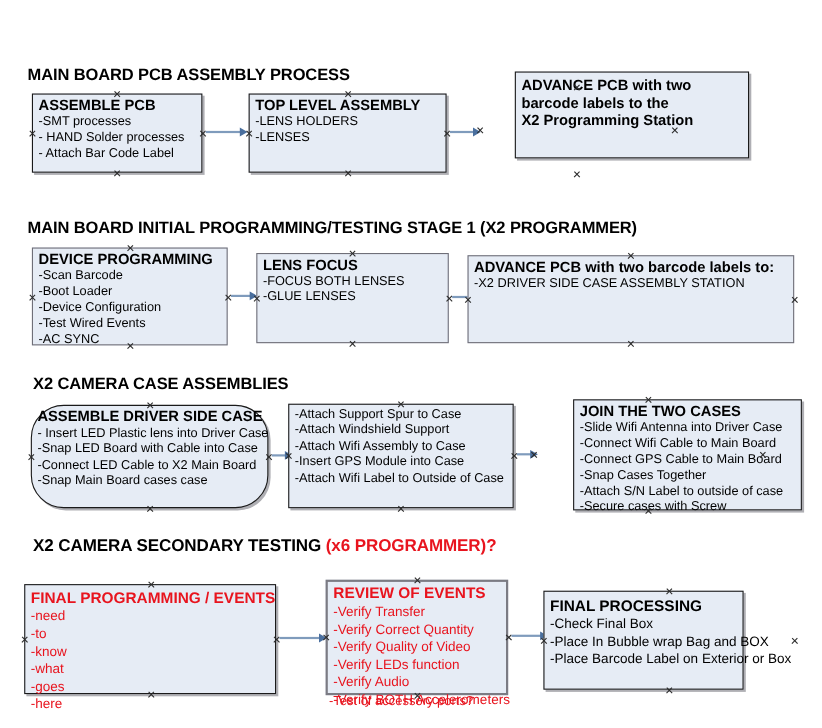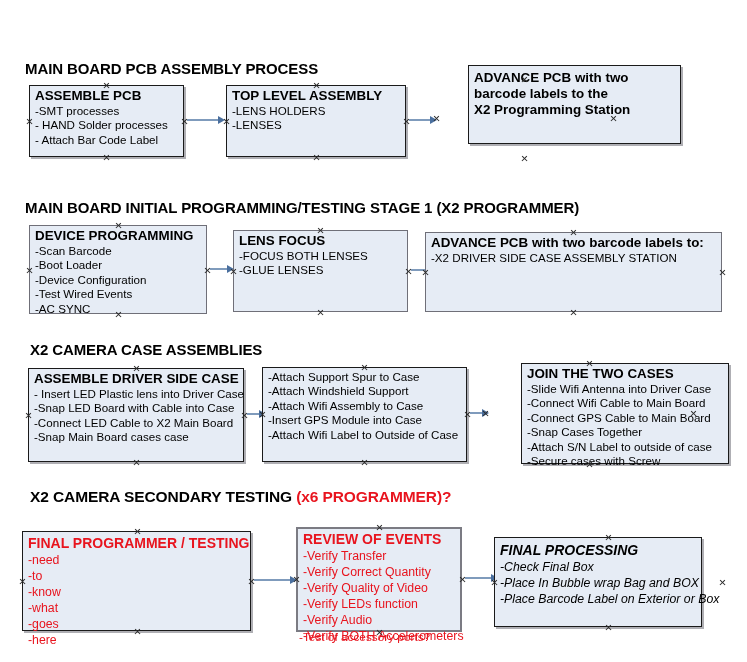--- a/index.html
+++ b/index.html
@@ -249,21 +249,21 @@
   </div>
   <div class="handle" style="left:425px; top:272px;"></div>
   <div class="handle" style="left:573px; top:232px;"></div>
   <div class="handle" style="left:573px; top:312px;"></div>
   <div class="handle" style="left:722px; top:272px;"></div>
 
   <div class="section-heading" style="left:30px; top:341px;">
     <span>X2 CAMERA CASE ASSEMBLIES</span>
   </div>
 
-  <div class="box" style="left:28px; top:368px; width:216px; height:94px;">
+  <div class="box" style="left:28px; top:368px; width:216px; height:94px;border-radius:30px;">
     <div class="box-inner">
       <div class="box-title">ASSEMBLE DRIVER SIDE CASE</div>
       <div class="box-line">- Insert LED Plastic lens into Driver Case</div>
       <div class="box-line">-Snap LED Board with Cable into Case</div>
       <div class="box-line">-Connect LED Cable to X2 Main Board</div>
       <div class="box-line">-Snap Main Board cases case</div>
     </div>
   </div>
   <div class="handle" style="left:28px;  top:415px;"></div>
   <div class="handle" style="left:136px; top:368px;"></div>
@@ -309,21 +309,21 @@
   <div class="handle" style="left:589px; top:363px;"></div>
   <div class="handle" style="left:589px; top:464px;"></div>
   <div class="handle" style="left:693px; top:413px;"></div>
 
   <div class="section-heading" style="left:30px; top:488px; font-size:15.5px;">
     <span>X2 CAMERA SECONDARY TESTING </span><span class="accent">(x6 PROGRAMMER)?</span>
   </div>
 
   <div class="box" style="left:22px; top:531px; width:229px; height:100px;">
     <div class="box-inner" style="top:3px;">
-      <div class="box-title red big">FINAL PROGRAMMER / TESTING</div>
+      <div class="box-title red big">FINAL PROGRAMMING / EVENTS</div>
       <div class="box-line red big">-need</div>
       <div class="box-line red big">-to</div>
       <div class="box-line red big">-know</div>
       <div class="box-line red big">-what</div>
       <div class="box-line red big">-goes</div>
       <div class="box-line red big">-here</div>
     </div>
   </div>
   <div class="handle" style="left:22px;  top:581px;"></div>
   <div class="handle" style="left:137px; top:531px;"></div>
@@ -350,21 +350,21 @@
   <div class="handle" style="left:296px; top:579px;"></div>
   <div class="handle" style="left:379px; top:527px;"></div>
   <div class="handle" style="left:379px; top:632px;"></div>
   <div class="handle" style="left:462px; top:579px;"></div>
 
   <div class="connector" style="left:465px; top:574px; width:34px;">
     <div class="shaft" style="width:28px;"></div>
     <div class="head" style="left:26px;"></div>
   </div>
 
-  <div class="box" style="left:494px; top:537px; width:208px; height:90px;font-style:italic;">
+  <div class="box" style="left:494px; top:537px; width:182px; height:90px;">
     <div class="box-inner" style="top:4px;">
       <div class="box-title big">FINAL PROCESSING</div>
       <div class="box-line big"> -Check Final Box</div>
       <div class="box-line big">-Place In Bubble wrap Bag and BOX</div>
       <div class="box-line big">-Place Barcode Label on Exterior or Box</div>
     </div>
   </div>
   <div class="handle" style="left:494px; top:582px;"></div>
   <div class="handle" style="left:608px; top:537px;"></div>
   <div class="handle" style="left:608px; top:627px;"></div>

